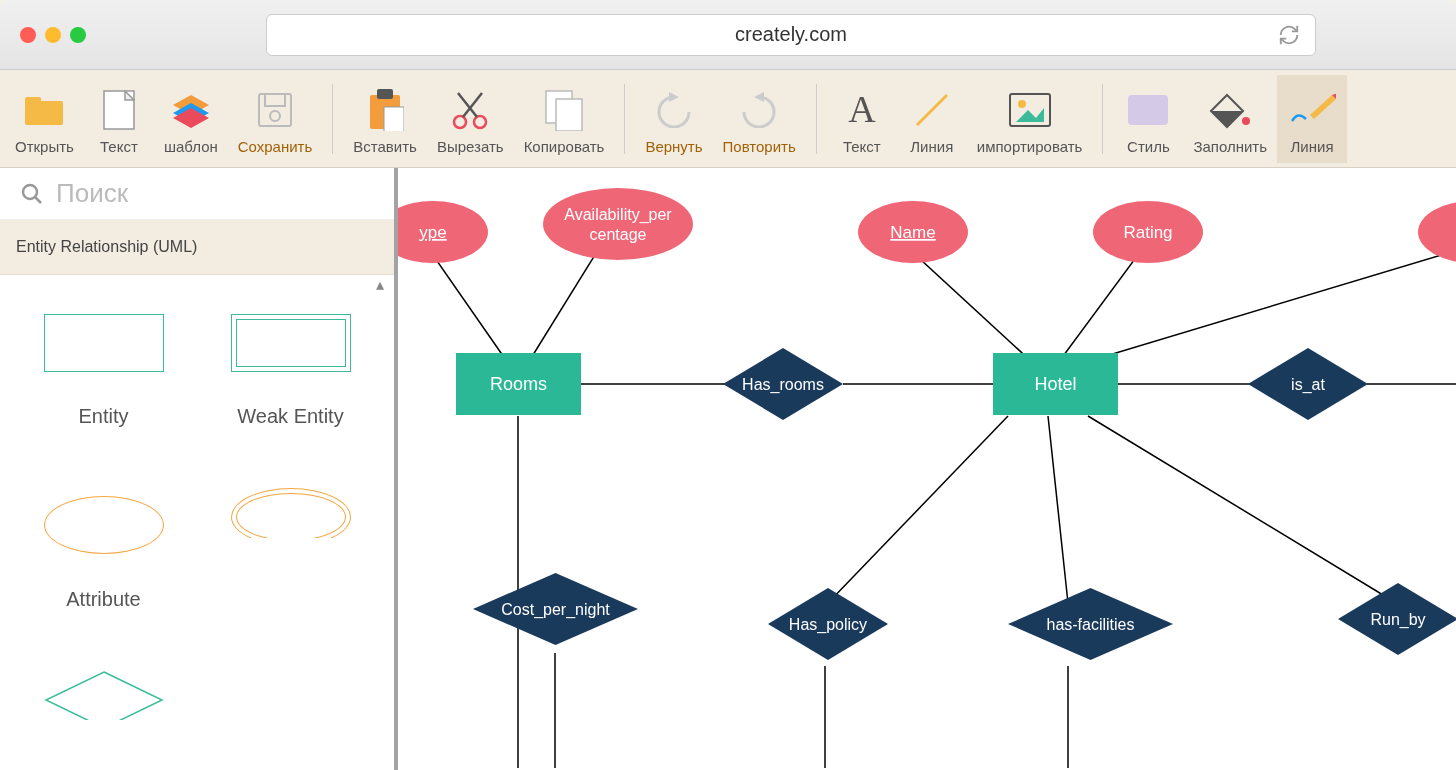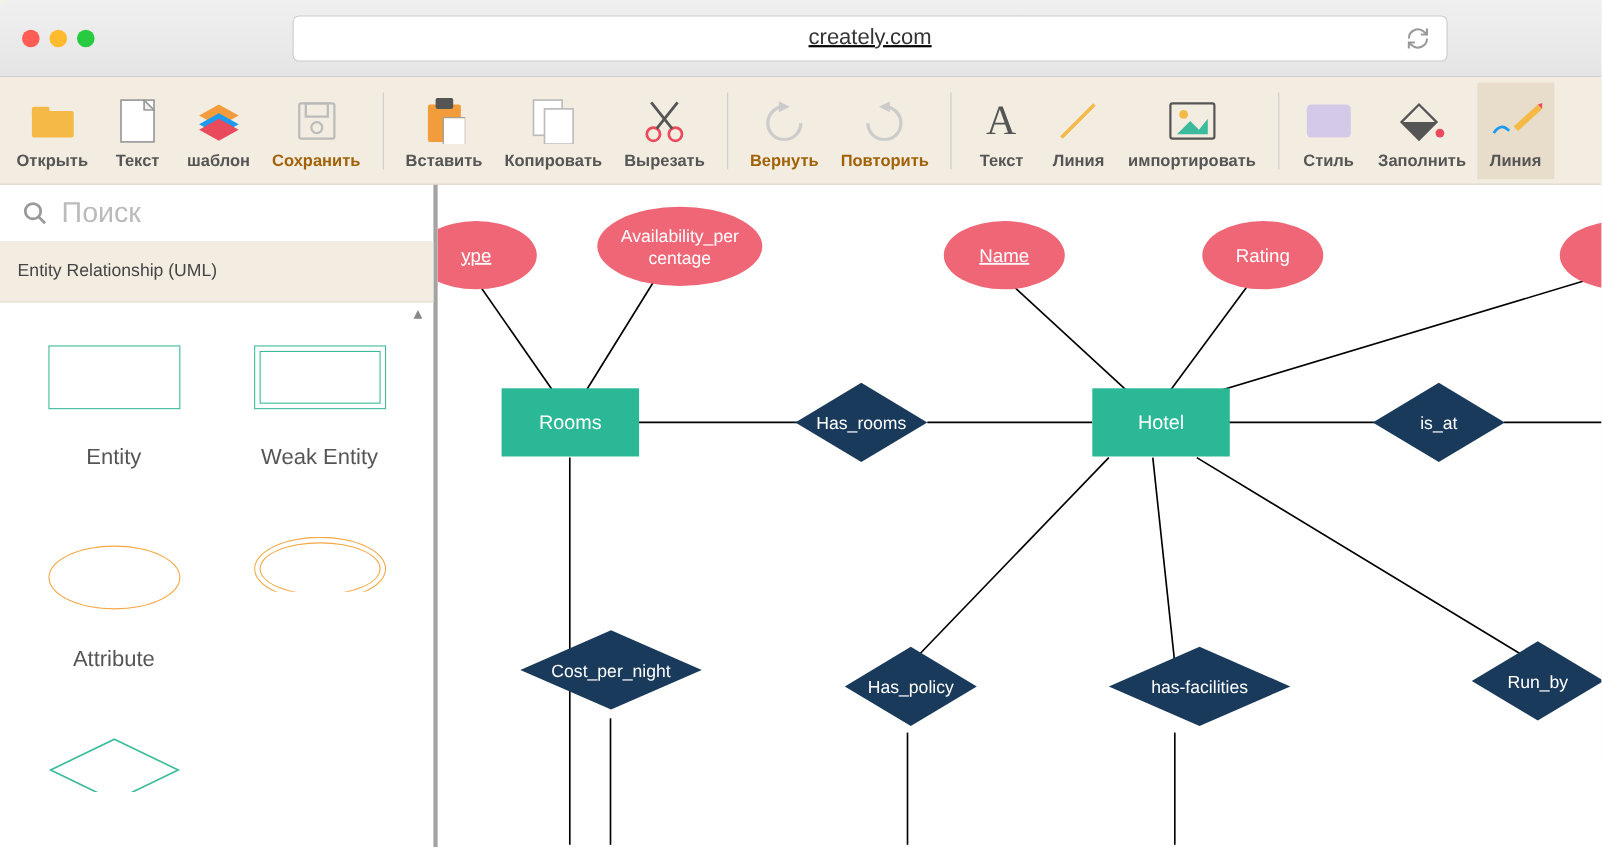--- a/index.html
+++ b/index.html
@@ -1,36 +1,36 @@
 <!DOCTYPE html>
 <html><head>
   <meta charset="utf-8">
   <style>
     * { margin: 0; padding: 0; box-sizing: border-box; }
     body { font-family: -apple-system, BlinkMacSystemFont, "Segoe UI", sans-serif; background: #f5f0e8; width: 1456px; height: 770px; overflow: hidden; position: relative; }
     
     
-    .titlebar { height: 70px; background: linear-gradient(to bottom, #f0f0f0, #e5e5e5); border-bottom: 1px solid #ccc; display: flex; align-items: center; padding: 0 20px; border-radius: 8px 8px 0 0; text-decoration: underline; }
+    .titlebar { height: 70px; background: linear-gradient(to bottom, #f0f0f0, #e5e5e5); border-bottom: 1px solid #ccc; display: flex; align-items: center; padding: 0 20px; border-radius: 8px 8px 0 0; }
     .traffic-lights { display: flex; gap: 9px; margin-right: 180px;}
     .traffic-light { width: 16px; height: 16px; border-radius: 50%; }
     .tl-close { background: #ff5d55; }
     .tl-min { background: #ffbb2e; }
     .tl-max { background: #27ca40; }
     .url-bar { flex: 1; background: #fff; border: 1px solid #ccc; border-radius: 6px; height: 42px; display: flex; align-items: center; justify-content: center; position: relative; margin-right: 120px;}
     .url-text { color: #333; font-size: 20px; }
     .refresh-icon { position: absolute; right: 15px; color: #999; font-size: 22px; }
     
     
     .toolbar { height: 98px; background: #f3ece1; display: flex; align-items: center; padding: 0 5px; border-bottom: 1px solid #d8d0c4;}
     .tool-item { display: flex; flex-direction: column; align-items: center; justify-content: flex-end; padding: 8px 10px; height: 88px; cursor: pointer; min-width: 70px;}
     .tool-item.disabled .tool-label { color: #a16207; }
     .tool-item.active { background: #e8ddcb; }
     .tool-sep { width: 1px; height: 70px; background: #ccc; margin: 0 10px;}
     .tool-icon { height: 45px; display:flex; align-items:center; justify-content:center; margin-bottom: 5px;}
-    .tool-label { font-size: 15px; color: #555; white-space: nowrap; font-weight: bold;}
+    .tool-label { font-size: 15px; color: #555; white-space: nowrap;}
     
     
     .left-panel { position: absolute; left: 0; top: 168px; width: 398px; bottom: 0; background: #fff; border-right: 4px solid #a3a3a3; display:flex; flex-direction:column;}
     .search-row { height: 52px; display:flex; align-items:center; padding: 0 20px; border-bottom: 1px solid #eee;}
     .search-icon { color: #888; margin-right: 12px;}
     .search-input { flex:1; border:none; font-size: 26px; color: #aaa; outline:none;}
     .search-input::placeholder { color:#bbb;}
     .category-header { padding: 18px 16px; font-size: 16px; color: #444; background: #f3ece1; border-bottom: 1px solid #e5decf;}
     .shapes-grid { flex:1; padding: 30px 20px; display: grid; grid-template-columns: 1fr 1fr; gap: 40px 20px; position: relative; overflow:hidden;}
     .shape-cell { display:flex; flex-direction:column; align-items:center; gap: 25px;}
@@ -119,37 +119,37 @@
         <svg width="38" height="42">
           <rect x="4" y="6" width="30" height="34" rx="2" fill="#f39c3c"></rect>
           <rect x="11" y="0" width="16" height="10" rx="2" fill="#555"></rect>
           <rect x="18" y="18" width="20" height="26" fill="#fff" stroke="#999"></rect>
         </svg>
       </div>
       <div class="tool-label">Вставить</div>
     </div>
     <div class="tool-item">
       <div class="tool-icon">
-        <svg width="40" height="42">
-          <rect x="2" y="2" width="26" height="32" fill="#fff" stroke="#bbb" stroke-width="1.5"></rect>
-          <rect x="12" y="10" width="26" height="32" fill="#fff" stroke="#bbb" stroke-width="1.5"></rect>
-        </svg>
-      </div>
-      <div class="tool-label">Копировать</div>
-    </div>
-    <div class="tool-item">
-      <div class="tool-icon">
         <svg width="40" height="40">
           <circle cx="10" cy="32" r="6" fill="none" stroke="#e94b5c" stroke-width="2.5"></circle>
           <circle cx="30" cy="32" r="6" fill="none" stroke="#e94b5c" stroke-width="2.5"></circle>
           <line x1="13" y1="27" x2="32" y2="3" stroke="#555" stroke-width="2.5"></line>
           <line x1="27" y1="27" x2="8" y2="3" stroke="#555" stroke-width="2.5"></line>
         </svg>
       </div>
       <div class="tool-label">Вырезать</div>
+    </div>
+    <div class="tool-item">
+      <div class="tool-icon">
+        <svg width="40" height="42">
+          <rect x="2" y="2" width="26" height="32" fill="#fff" stroke="#bbb" stroke-width="1.5"></rect>
+          <rect x="12" y="10" width="26" height="32" fill="#fff" stroke="#bbb" stroke-width="1.5"></rect>
+        </svg>
+      </div>
+      <div class="tool-label">Копировать</div>
     </div>
     <div class="tool-sep"></div>
     <div class="tool-item disabled">
       <div class="tool-icon">
         <svg width="40" height="36" fill="none" stroke="#ccc" stroke-width="3">
           <path d="M35 20 A15 15 0 1 1 20 5"></path>
           <polygon points="15,0 25,5 15,10" fill="#ccc" stroke="none"></polygon>
         </svg>
       </div>
       <div class="tool-label">Вернуть</div>

